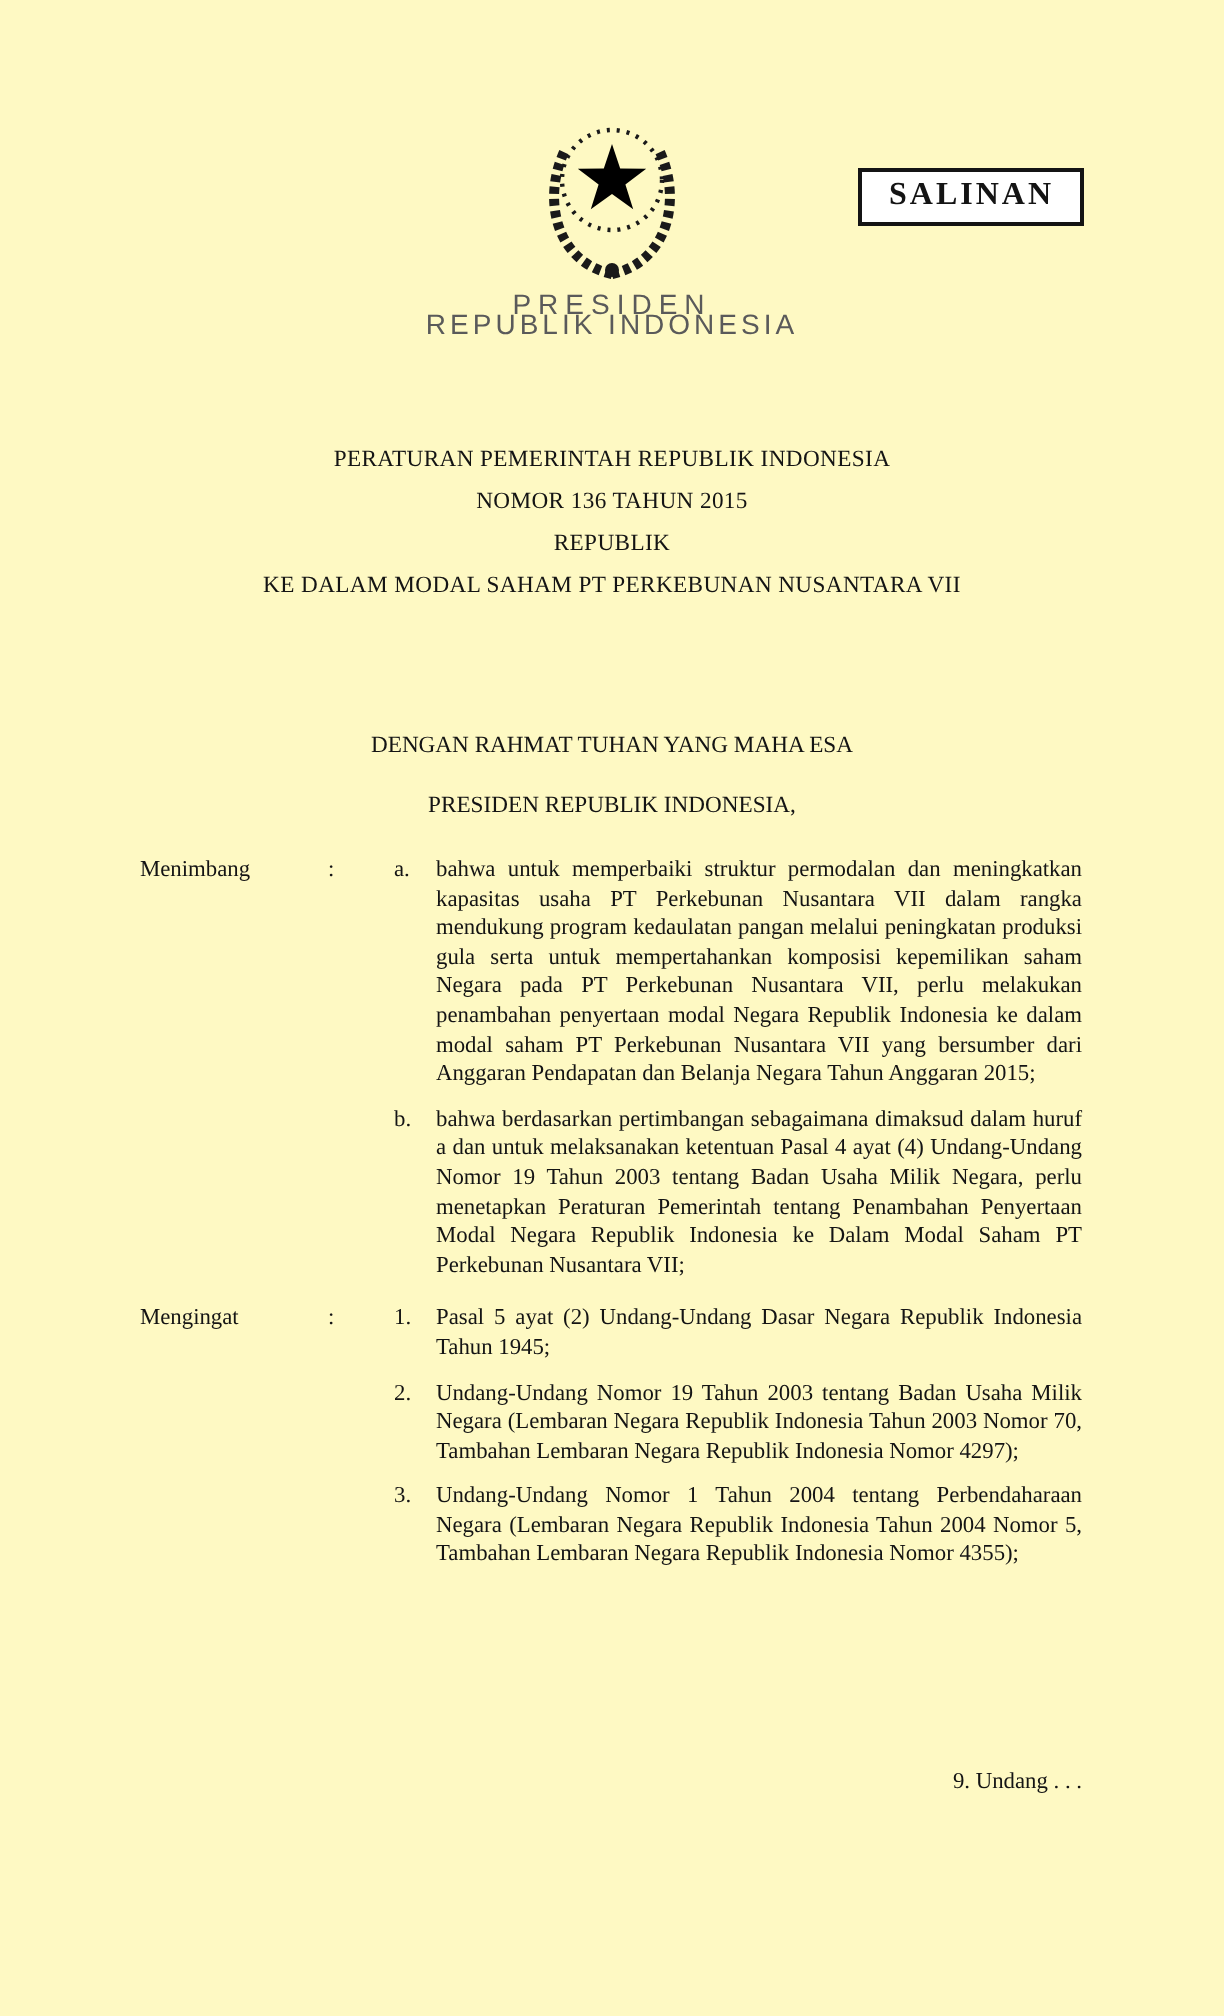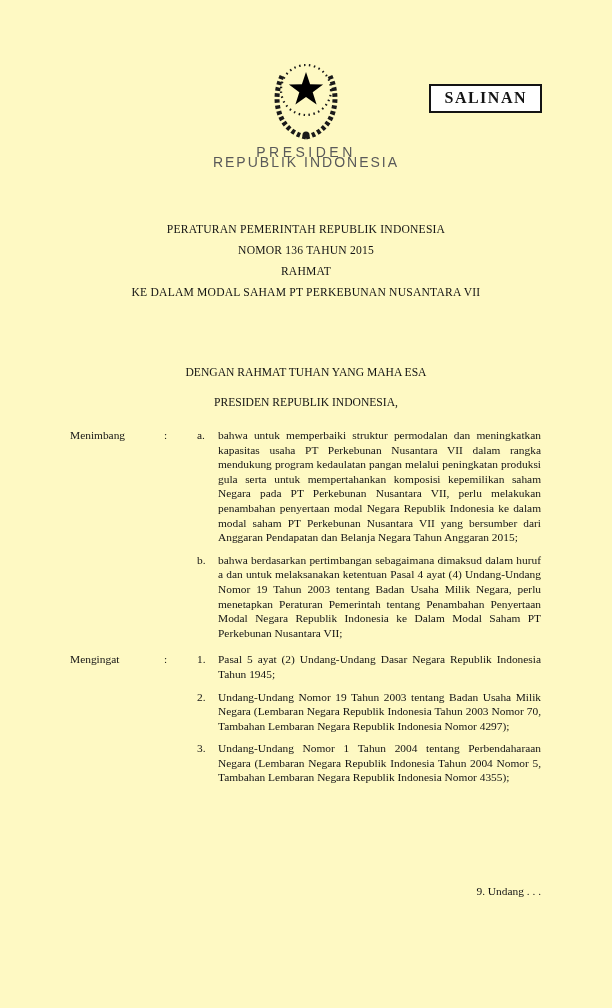--- a/index.html
+++ b/index.html
@@ -128,21 +128,21 @@
   </div>
 
   <div class="letterhead">
     <div class="lh1">PRESIDEN</div>
     <div class="lh2">REPUBLIK INDONESIA</div>
   </div>
 
   <div class="title-block">
     <div>PERATURAN PEMERINTAH REPUBLIK INDONESIA</div>
     <div>NOMOR 136 TAHUN 2015</div>
-    <div>RAHMAT</div>
+    <div>REPUBLIK</div>
     <div>KE DALAM MODAL SAHAM PT PERKEBUNAN NUSANTARA VII</div>
   </div>
 
   <div class="invocation">DENGAN RAHMAT TUHAN YANG MAHA ESA</div>
   <div class="enacting">PRESIDEN REPUBLIK INDONESIA,</div>
 
   <div class="clauses">
 
     <div class="clause-row">
       <div class="clause-label">Menimbang</div>

